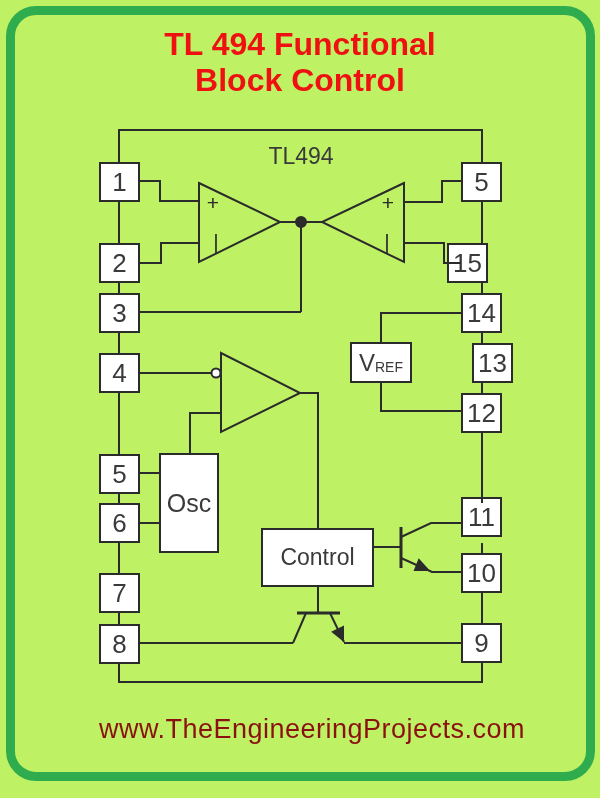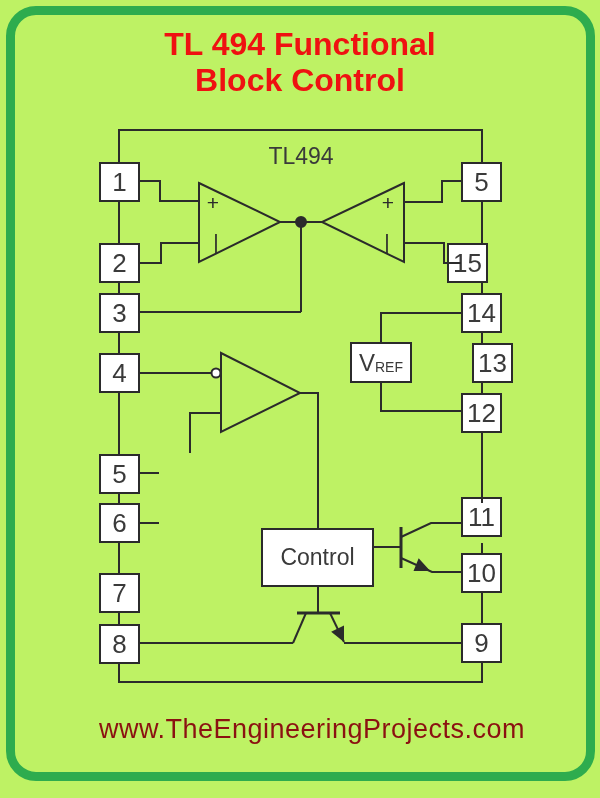--- a/index.html
+++ b/index.html
@@ -69,20 +69,21 @@
   <div class="pin" style="left:472px;top:343px">13</div>
   <div class="pin" style="left:461px;top:393px">12</div>
   <div class="pin" style="left:461px;top:497px">11</div>
   <div class="pin" style="left:461px;top:553px">10</div>
   <div class="pin" style="left:461px;top:623px">9</div>
 
   <div class="blk" style="left:350px;top:342px;width:62px;height:41px;font-size:24px">
     <span>V</span>
       <span class="vref-sub">REF</span>
   </div>
+  <div class="blk" style="left:159px;top:453px;width:60px;height:100px;font-size:25px">Osc</div>
   <div class="blk" style="left:261px;top:528px;width:113px;height:59px;font-size:23px">Control</div>
 
   <span class="sym" style="left:213px;top:202px">+</span>
   <span class="sym" style="left:216px;top:241px">|</span>
   <span class="sym" style="left:388px;top:202px">+</span>
   <span class="sym" style="left:387px;top:241px">|</span>
 
   <svg class="wires" width="600" height="798" viewBox="0 0 600 798" fill="none" stroke="#2b2b2b" stroke-width="2">
 
     <g>

